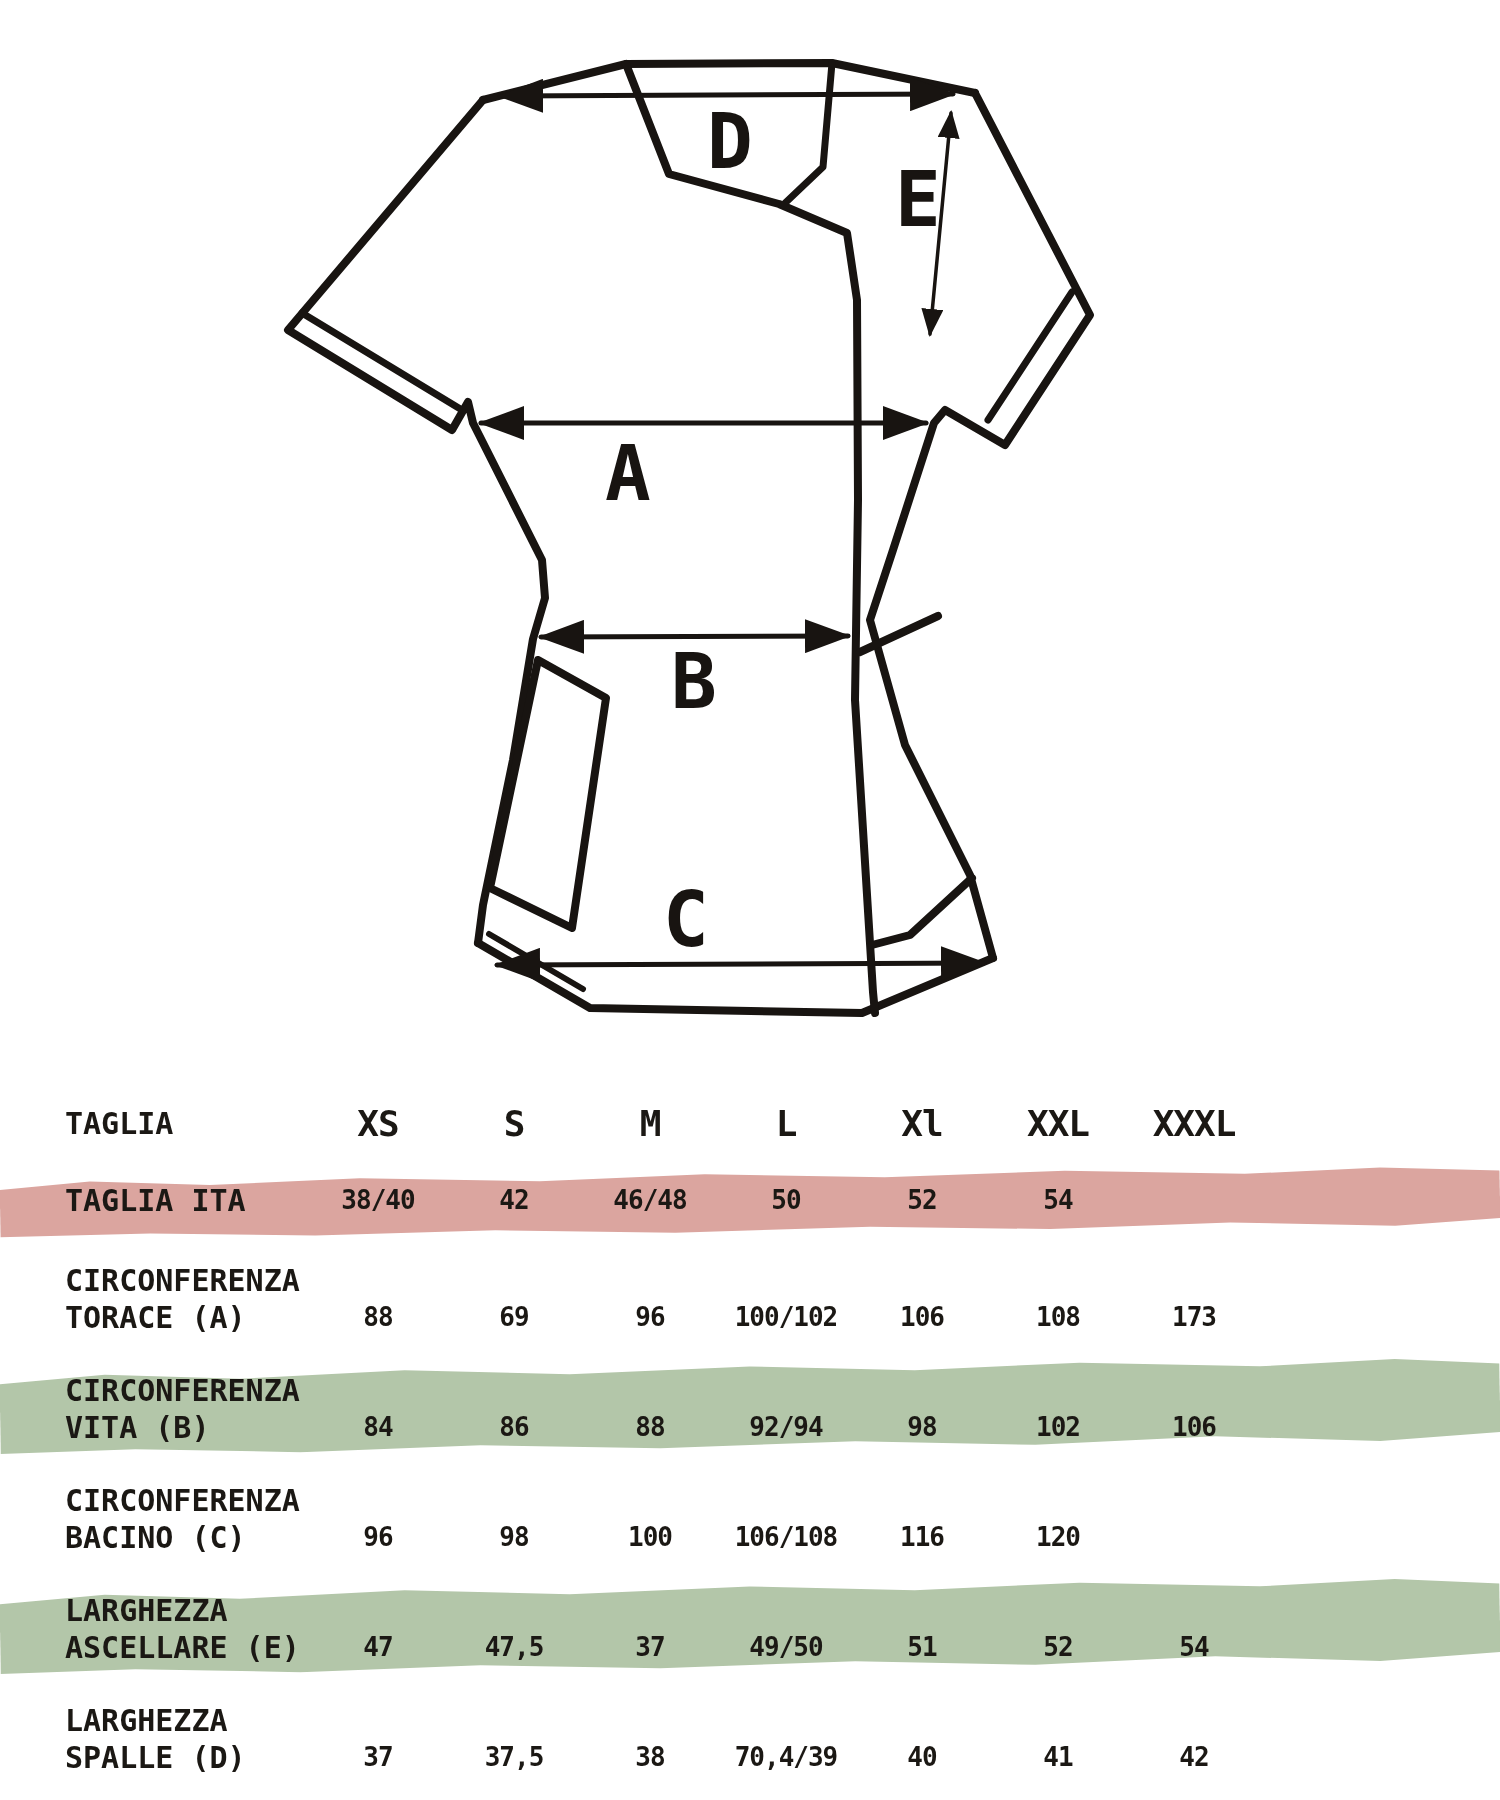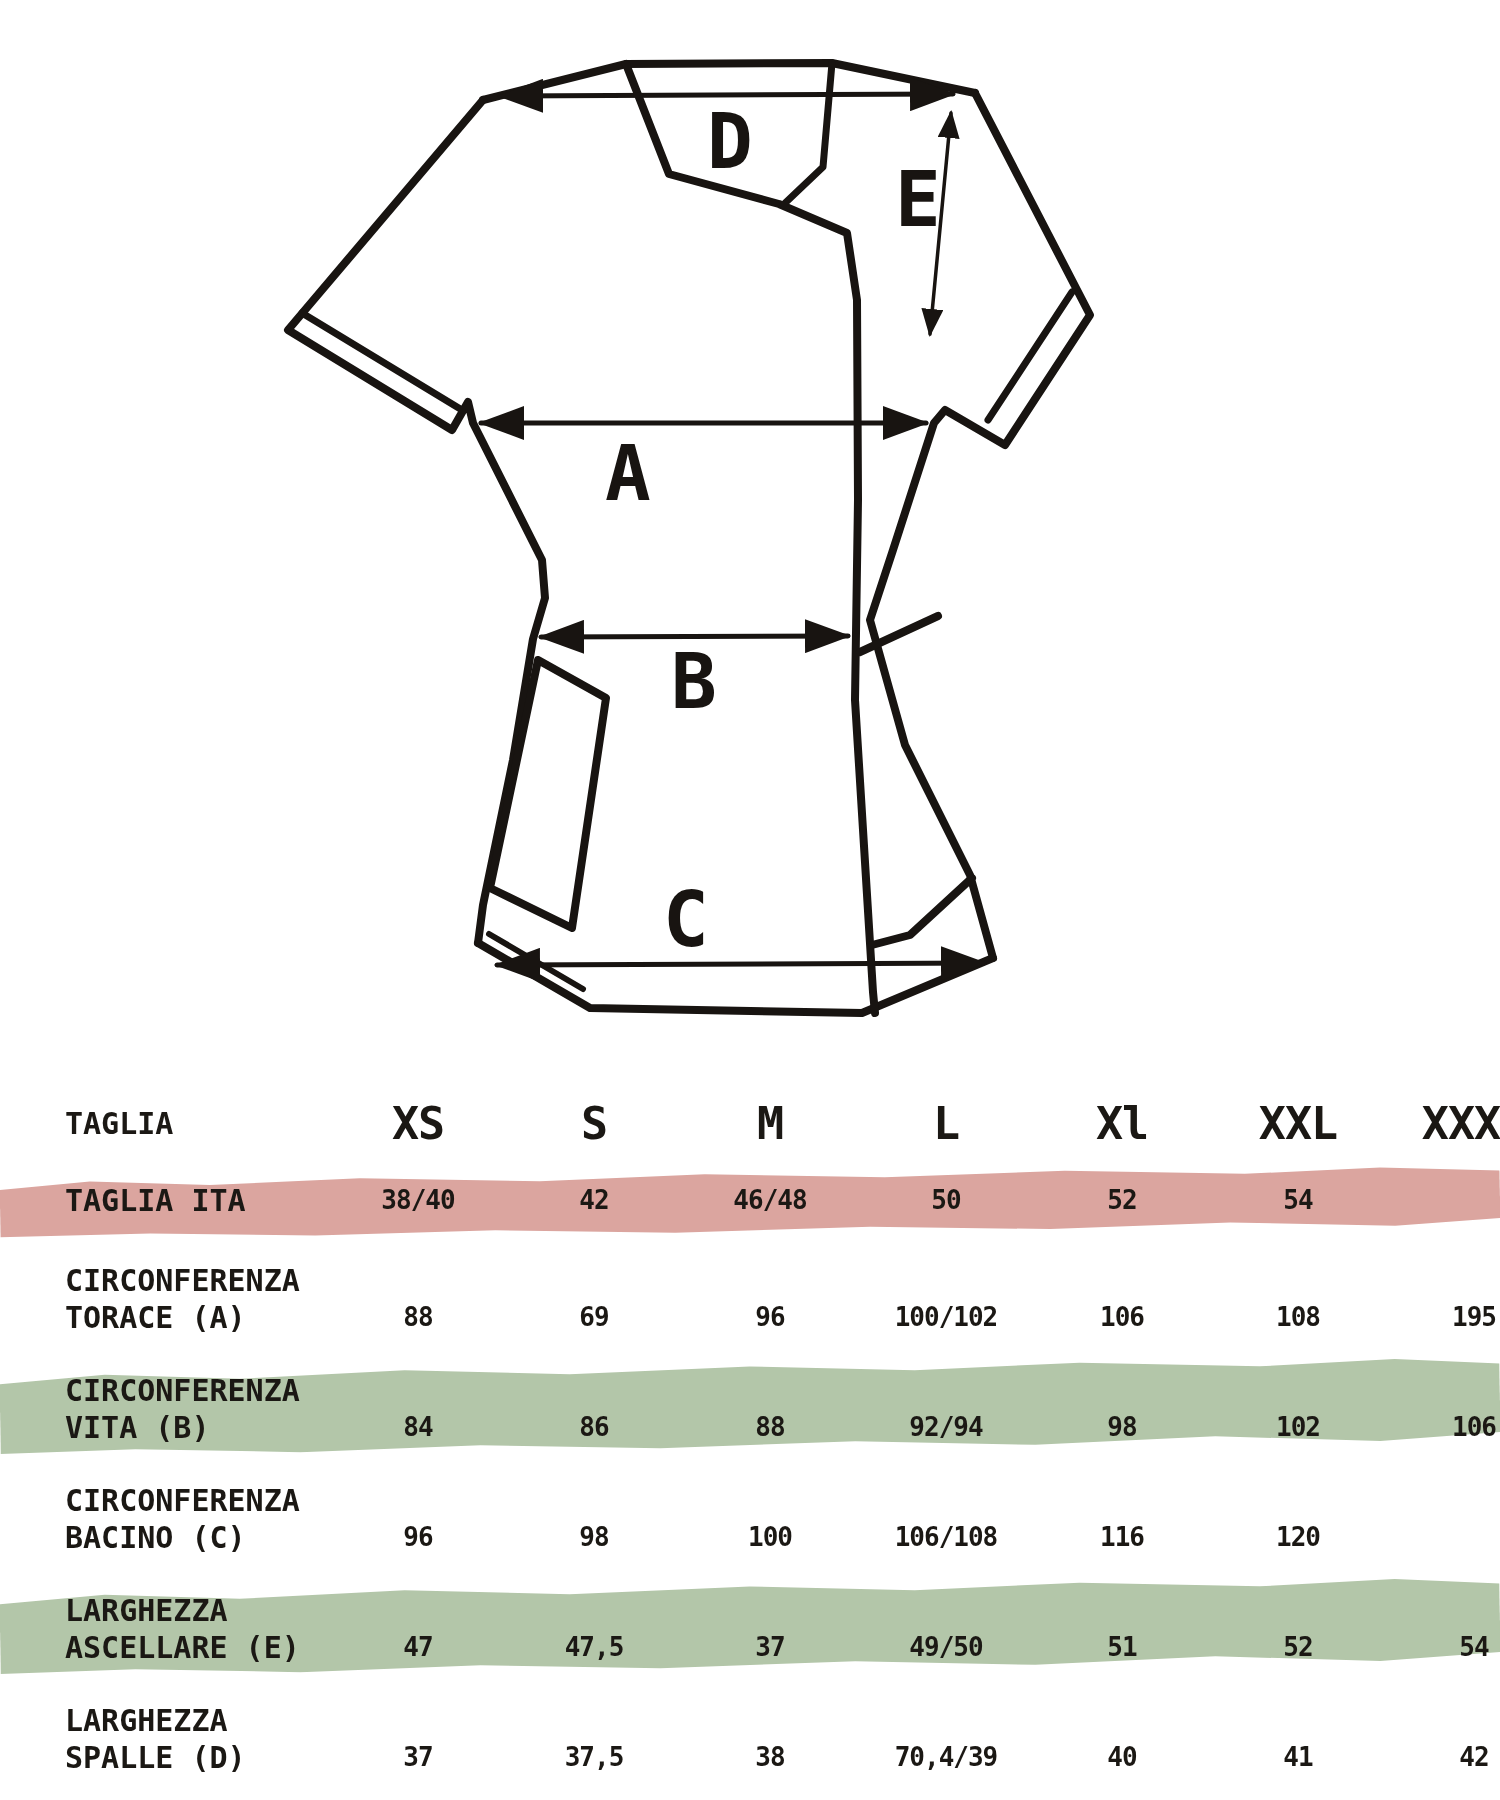--- a/index.html
+++ b/index.html
@@ -21,39 +21,38 @@
     font-size:76px;
     fill:#181411;
   }
 
   
   .size-table { position:absolute; top:1090px; left:0; width:1500px; }
   .trow {
     display:grid;
     grid-template-columns:310px repeat(7,136px);
     position:relative;
-    gap:40px;
   }
   .trow-header { height:66px; }
   .trow-ita    { height:88px; }
   .trow-data   { height:110px; }
 
   .lbl {
     padding-left:65px;
     display:flex; flex-direction:column; justify-content:center;
     font-weight:bold; font-size:30px; line-height:37px;
     letter-spacing:0px; white-space:pre-line;
     position:relative; z-index:2;
   }
   .val {
     display:flex; align-items:center; justify-content:center;
     font-weight:bold; font-size:26px; letter-spacing:-1px;
     position:relative; z-index:2;
   }
-  .trow-header .val { font-size:45px; }
+  .trow-header .val { font-size:36px; }
   .trow-data .val { padding-top:36px; }
 
   .band {
     position:absolute; left:0; right:0; z-index:1;
   }
   .band-pink {
     top:14px; height:64px;
     transform:rotate(-0.45deg);
     clip-path:polygon(0 22%, 6% 10%, 14% 17%, 24% 8%, 36% 15%, 47% 6%, 59% 13%, 71% 5%, 83% 12%, 92% 4%, 100% 10%, 100% 84%, 93% 95%, 82% 88%, 70% 96%, 58% 90%, 45% 97%, 33% 91%, 21% 97%, 10% 92%, 0 96%);
   }
@@ -139,21 +138,21 @@
 
   <div class="trow trow-data">
     <div class="lbl">CIRCONFERENZA
 TORACE (A)</div>
     <div class="val">88</div>
     <div class="val">69</div>
     <div class="val">96</div>
     <div class="val">100/102</div>
     <div class="val">106</div>
     <div class="val">108</div>
-    <div class="val">195</div>
+    <div class="val">173</div>
   </div>
 
   <div class="trow trow-data">
     <div class="band band-green" style="background: rgb(179, 198, 169);"></div>
     <div class="lbl">CIRCONFERENZA
 VITA (B)</div>
     <div class="val">84</div>
     <div class="val">86</div>
     <div class="val">88</div>
     <div class="val">92/94</div>

